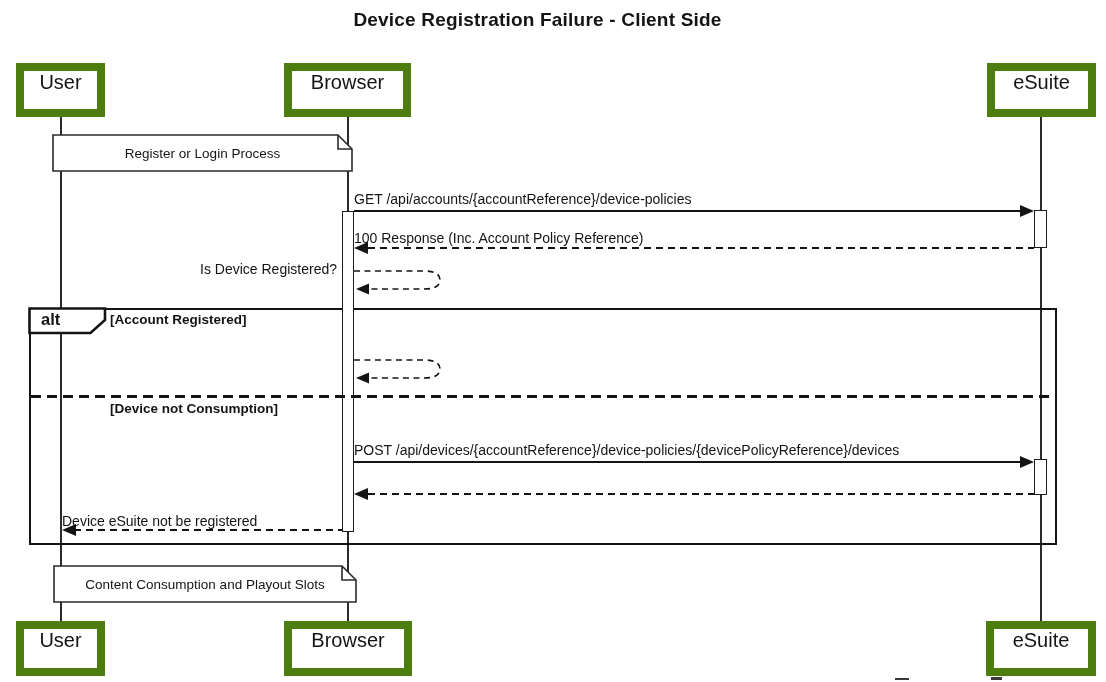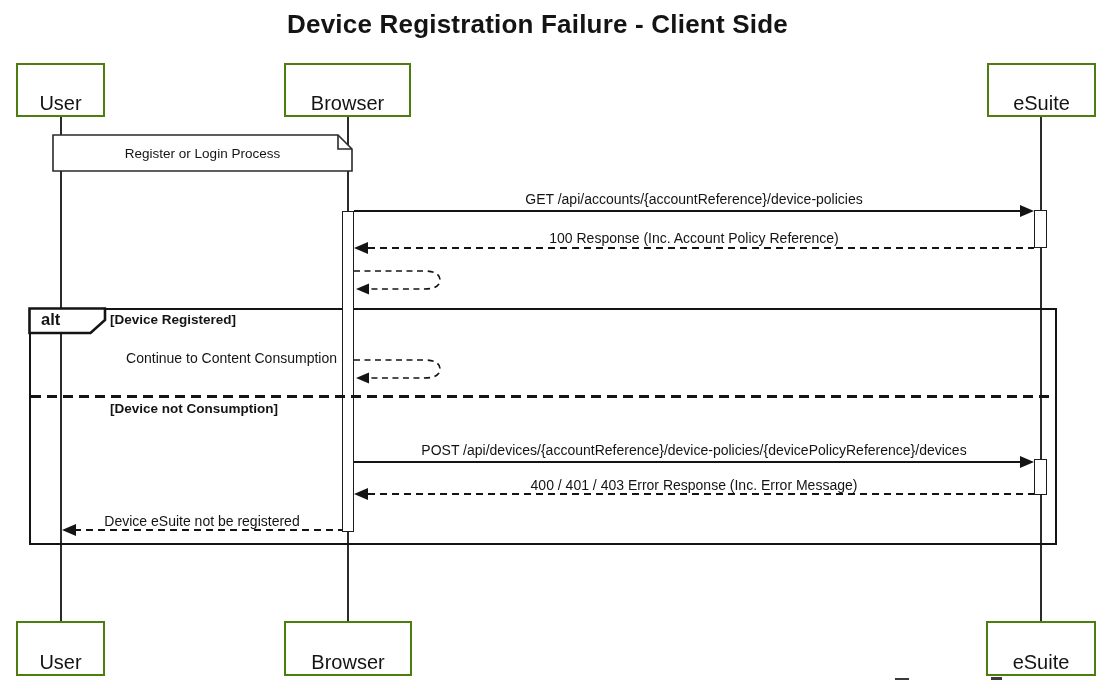--- a/index.html
+++ b/index.html
@@ -3,44 +3,44 @@
 <meta charset="utf-8">
 <style>
   html,body{margin:0;padding:0;background:#ffffff;}
   *{box-sizing:border-box;}
   .diagram{
     position:relative;width:1106px;height:682px;background:#ffffff;overflow:hidden;
     font-family:"Liberation Sans","DejaVu Sans",sans-serif;color:#141414;
   }
   .title{
     position:absolute;left:0;top:9px;width:1075px;text-align:center;
-    font-size:26px;font-weight:bold;letter-spacing:.2px;
+    font-size:19px;font-weight:bold;letter-spacing:.2px;
   }
   .lifeline{position:absolute;width:1.5px;top:117px;height:504px;background:#2b2b2b;z-index:1;}
   .actor-box{
-    position:absolute;height:54px;border:2px solid #4d7c0f;background:#ffffff;
-    display:flex;align-items:flex-end;justify-content:center;font-size:20px;z-index:4;
+    position:absolute;height:54px;border:8px solid #4d7c0f;background:#ffffff;
+    display:flex;align-items:flex-start;justify-content:center;font-size:20px;z-index:4;
   }
   .note{position:absolute;z-index:3;}
   .note svg{position:absolute;left:0;top:0;}
   .note .note-text{
     position:absolute;left:0;top:0;width:100%;height:100%;
     display:flex;align-items:center;justify-content:center;font-size:13.5px;
   }
   .bar{position:absolute;background:#ffffff;border:1.6px solid #1d1d1d;z-index:3;}
   .frame{position:absolute;left:29px;top:308px;width:1028px;height:237px;border:2.6px solid #141414;z-index:2;}
   .frame-tab{position:absolute;left:28px;top:307px;z-index:4;}
   .frame-tab-label{position:absolute;left:41px;top:310px;font-size:16.5px;font-weight:bold;z-index:5;}
   .guard{position:absolute;font-size:13.5px;font-weight:bold;z-index:5;}
   .divider{
     position:absolute;left:31px;top:395px;width:1024px;height:2.6px;z-index:4;
     background:repeating-linear-gradient(90deg,#141414 0 10px,transparent 10px 16px);
   }
   .msg-label{position:absolute;font-size:14px;z-index:5;white-space:nowrap;}
-  .center{text-align:center;}
+  .center{text-align:left;}
   .right{text-align:right;}
   .line-solid{position:absolute;height:2px;background:#141414;z-index:5;}
   .line-dashed{
     position:absolute;height:1.8px;z-index:5;
     background:repeating-linear-gradient(90deg,#141414 0 7px,transparent 7px 12px);
   }
   .arrow{position:absolute;width:0;height:0;z-index:6;}
   .arrow-right{border-top:6px solid transparent;border-bottom:6px solid transparent;border-left:14px solid #141414;}
   .arrow-left{border-top:6px solid transparent;border-bottom:6px solid transparent;border-right:14px solid #141414;}
   .self-loop{position:absolute;z-index:5;}
@@ -90,50 +90,56 @@
   <div class="bar" style="left:1034px;top:459px;width:13px;height:36px;"></div>
 
   <div class="msg-label center" style="left:354px;top:191px;width:680px;">GET /api/accounts/{accountReference}/device-policies</div>
   <div class="line-solid" style="left:354px;top:210px;width:668px;"></div>
   <div class="arrow arrow-right" style="left:1020px;top:205px;"></div>
 
   <div class="msg-label center" style="left:354px;top:230px;width:680px;">100 Response (Inc. Account Policy Reference)</div>
   <div class="line-dashed" style="left:368px;top:247px;width:666px;"></div>
   <div class="arrow arrow-left" style="left:354px;top:242px;"></div>
 
+  <div class="msg-label right" style="left:137px;top:261px;width:200px;">Is Device Registered?</div>
   <svg class="self-loop" style="left:354px;top:265px;" width="92" height="32">
     <path d="M0 6 H70 Q86 6 86 15 Q86 24 70 24 H15" fill="none" stroke="#141414" stroke-width="1.7" stroke-dasharray="6 4.5"></path>
     <polygon points="15,18.5 15,29.5 2,24" fill="#141414"></polygon>
   </svg>
 
   <div class="frame"></div>
   <svg class="frame-tab" width="80" height="28">
     <path d="M1.5 1.5 L77 1.5 L77 13 L62.5 26 L1.5 26 Z" fill="#ffffff" stroke="#141414" stroke-width="2.6"></path>
   </svg>
   <div class="frame-tab-label">alt</div>
-  <div class="guard" style="left:110px;top:312px;">[Device Registered]</div>
+  <div class="guard" style="left:110px;top:312px;">[Account Registered]</div>
 
-  <div class="msg-label right" style="left:97px;top:350px;width:240px;">Continue to Content Consumption</div>
   <svg class="self-loop" style="left:354px;top:354px;" width="92" height="32">
     <path d="M0 6 H70 Q86 6 86 15 Q86 24 70 24 H15" fill="none" stroke="#141414" stroke-width="1.7" stroke-dasharray="6 4.5"></path>
     <polygon points="15,18.5 15,29.5 2,24" fill="#141414"></polygon>
   </svg>
 
   <div class="divider"></div>
   <div class="guard" style="left:110px;top:401px;">[Device not Consumption]</div>
 
   <div class="msg-label center" style="left:354px;top:442px;width:680px;">POST /api/devices/{accountReference}/device-policies/{devicePolicyReference}/devices</div>
   <div class="line-solid" style="left:354px;top:461px;width:668px;"></div>
   <div class="arrow arrow-right" style="left:1020px;top:456px;"></div>
 
-  <div class="msg-label center" style="left:354px;top:477px;width:680px;">400 / 401 / 403 Error Response (Inc. Error Message)</div>
   <div class="line-dashed" style="left:368px;top:493px;width:666px;"></div>
   <div class="arrow arrow-left" style="left:354px;top:488px;"></div>
 
   <div class="msg-label center" style="left:62px;top:513px;width:280px;">Device eSuite not be registered</div>
   <div class="line-dashed" style="left:74px;top:529px;width:268px;"></div>
   <div class="arrow arrow-left" style="left:62px;top:524px;"></div>
 
+  <div class="note" style="left:53px;top:565px;width:304px;height:38px;">
+    <svg width="304" height="38">
+      <polygon points="1,1 289,1 303,15 303,37 1,37" fill="#ffffff" stroke="#2a2a2a" stroke-width="1.6"></polygon>
+      <polyline points="289,1 289,15 303,15" fill="none" stroke="#2a2a2a" stroke-width="1.6"></polyline>
+    </svg>
+    <span class="note-text">Content Consumption and Playout Slots</span>
+  </div>
 
   <div class="artifact" style="left:895px;top:678px;width:14px;height:2px;"></div>
   <div class="artifact" style="left:991px;top:677px;width:11px;height:3px;"></div>
 
 </div>
 
 </body></html>

